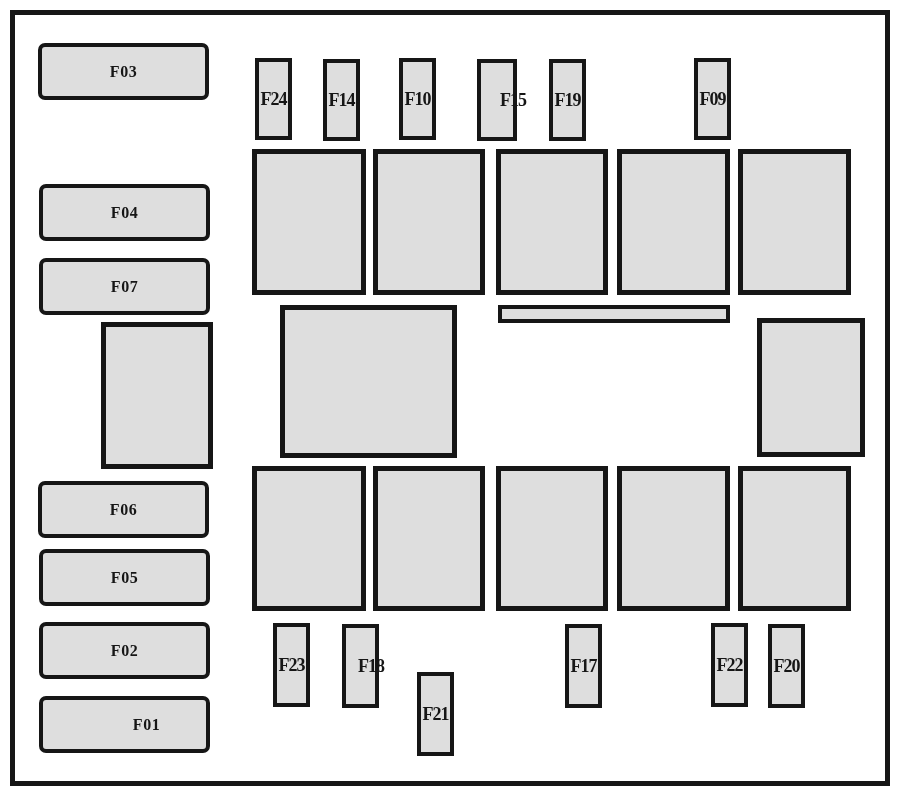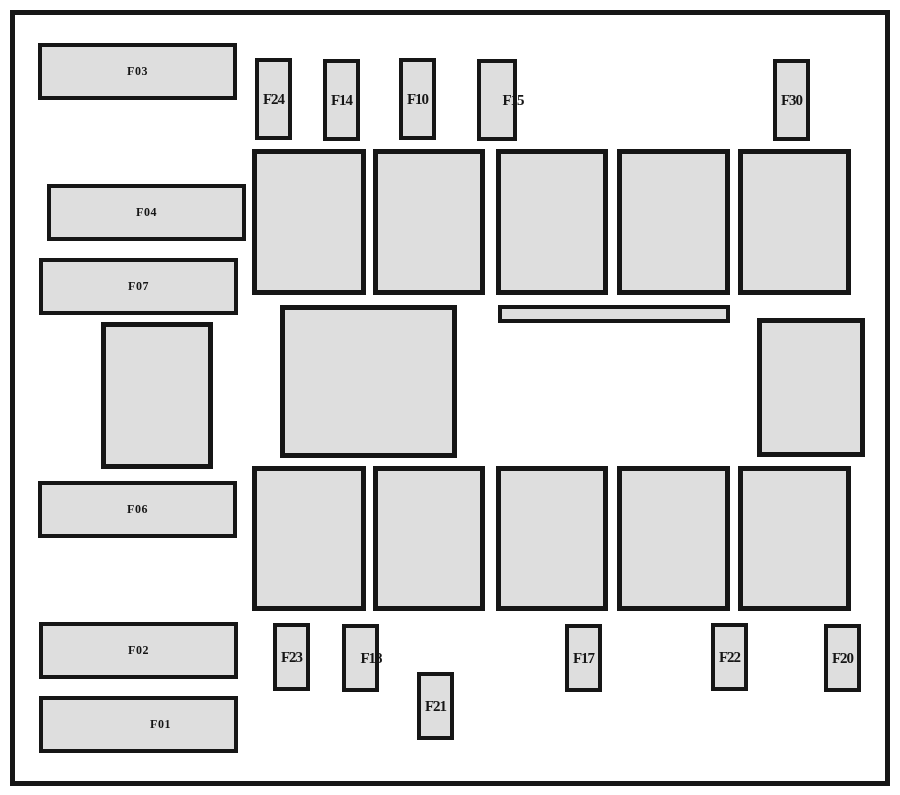--- a/index.html
+++ b/index.html
@@ -11,46 +11,48 @@
   .outline{
     position:absolute;left:10px;top:10px;width:880px;height:776px;
     border:5px solid #161616;box-sizing:border-box;background:#ffffff;
   }
   .box{
     position:absolute;box-sizing:border-box;
     background:#dedede;border:4px solid #161616;
     display:flex;align-items:center;justify-content:center;
     font-weight:bold;color:#161616;
   }
-  .wide{width:199px;height:57px;font-size:12px;letter-spacing:0.5px;}
-  .fsmall{width:37px;height:82px;font-size:15px;letter-spacing:-1px;overflow:visible;white-space:nowrap;}
-  .fsmall-b{height:68px;}
+  .wide{width:171px;height:57px;font-size:16px;letter-spacing:0.5px;border-radius:7px;}
+  .fsmall{width:37px;height:82px;font-size:18px;letter-spacing:-1px;overflow:visible;white-space:nowrap;}
+  .fsmall-b{height:84px;}
   .relay{width:114px;height:146px;border-width:5px;}
   .relay-b{height:145px;}
   .module{border-width:5px;}
   .strip{width:232px;height:18px;border-width:4px;}
 </style>
 </head>
 <body>
 
 <div class="canvas">
   <div class="outline"></div>
 
   <div class="box wide" style="left:38px;top:43px;">F03</div>
-  <div class="box wide" style="left:39px;top:184px;margin-left:8px;">F04</div>
+  <div class="box wide" style="left:39px;top:184px;">F04</div>
   <div class="box wide" style="left:39px;top:258px;">F07</div>
   <div class="box wide" style="left:38px;top:481px;">F06</div>
+  <div class="box wide" style="left:39px;top:549px;">F05</div>
   <div class="box wide" style="left:39px;top:622px;">F02</div>
   <div class="box wide" style="left:39px;top:696px;padding-left:44px;">F01</div>
 
   <div class="box fsmall" style="left:255px;top:58px;">F24</div>
   <div class="box fsmall" style="left:323px;top:59px;">F14</div>
   <div class="box fsmall" style="left:399px;top:58px;">F10</div>
   <div class="box fsmall" style="left:477px;top:59px;padding-left:32px;">F15</div>
-  <div class="box fsmall" style="left:773px;top:59px;">F30</div>
+  <div class="box fsmall" style="left:549px;top:59px;">F19</div>
+  <div class="box fsmall" style="left:694px;top:58px;">F09</div>
 
   <div class="box relay" style="left:252px;top:149px;"></div>
   <div class="box relay" style="left:373px;top:149px;width:112px;"></div>
   <div class="box relay" style="left:496px;top:149px;width:112px;"></div>
   <div class="box relay" style="left:617px;top:149px;width:113px;"></div>
   <div class="box relay" style="left:738px;top:149px;width:113px;"></div>
 
   <div class="box strip" style="left:498px;top:305px;"></div>
   <div class="box module" style="left:280px;top:305px;width:177px;height:153px;"></div>
   <div class="box module" style="left:101px;top:322px;width:112px;height:147px;"></div>
@@ -60,14 +62,14 @@
   <div class="box relay relay-b" style="left:373px;top:466px;width:112px;"></div>
   <div class="box relay relay-b" style="left:496px;top:466px;width:112px;"></div>
   <div class="box relay relay-b" style="left:617px;top:466px;width:113px;"></div>
   <div class="box relay relay-b" style="left:738px;top:466px;width:113px;"></div>
 
   <div class="box fsmall fsmall-b" style="left:273px;top:623px;">F23</div>
   <div class="box fsmall fsmall-b" style="left:342px;top:624px;padding-left:21px;">F18</div>
   <div class="box fsmall fsmall-b" style="left:417px;top:624px;margin-top:48px;">F21</div>
   <div class="box fsmall fsmall-b" style="left:565px;top:624px;">F17</div>
   <div class="box fsmall fsmall-b" style="left:711px;top:623px;">F22</div>
-  <div class="box fsmall fsmall-b" style="left:824px;top:624px;font-family:Liberation Serif, serif;">F20</div>
+  <div class="box fsmall fsmall-b" style="left:768px;top:624px;font-family:Liberation Serif, serif;">F20</div>
 </div>
 
 </body></html>

